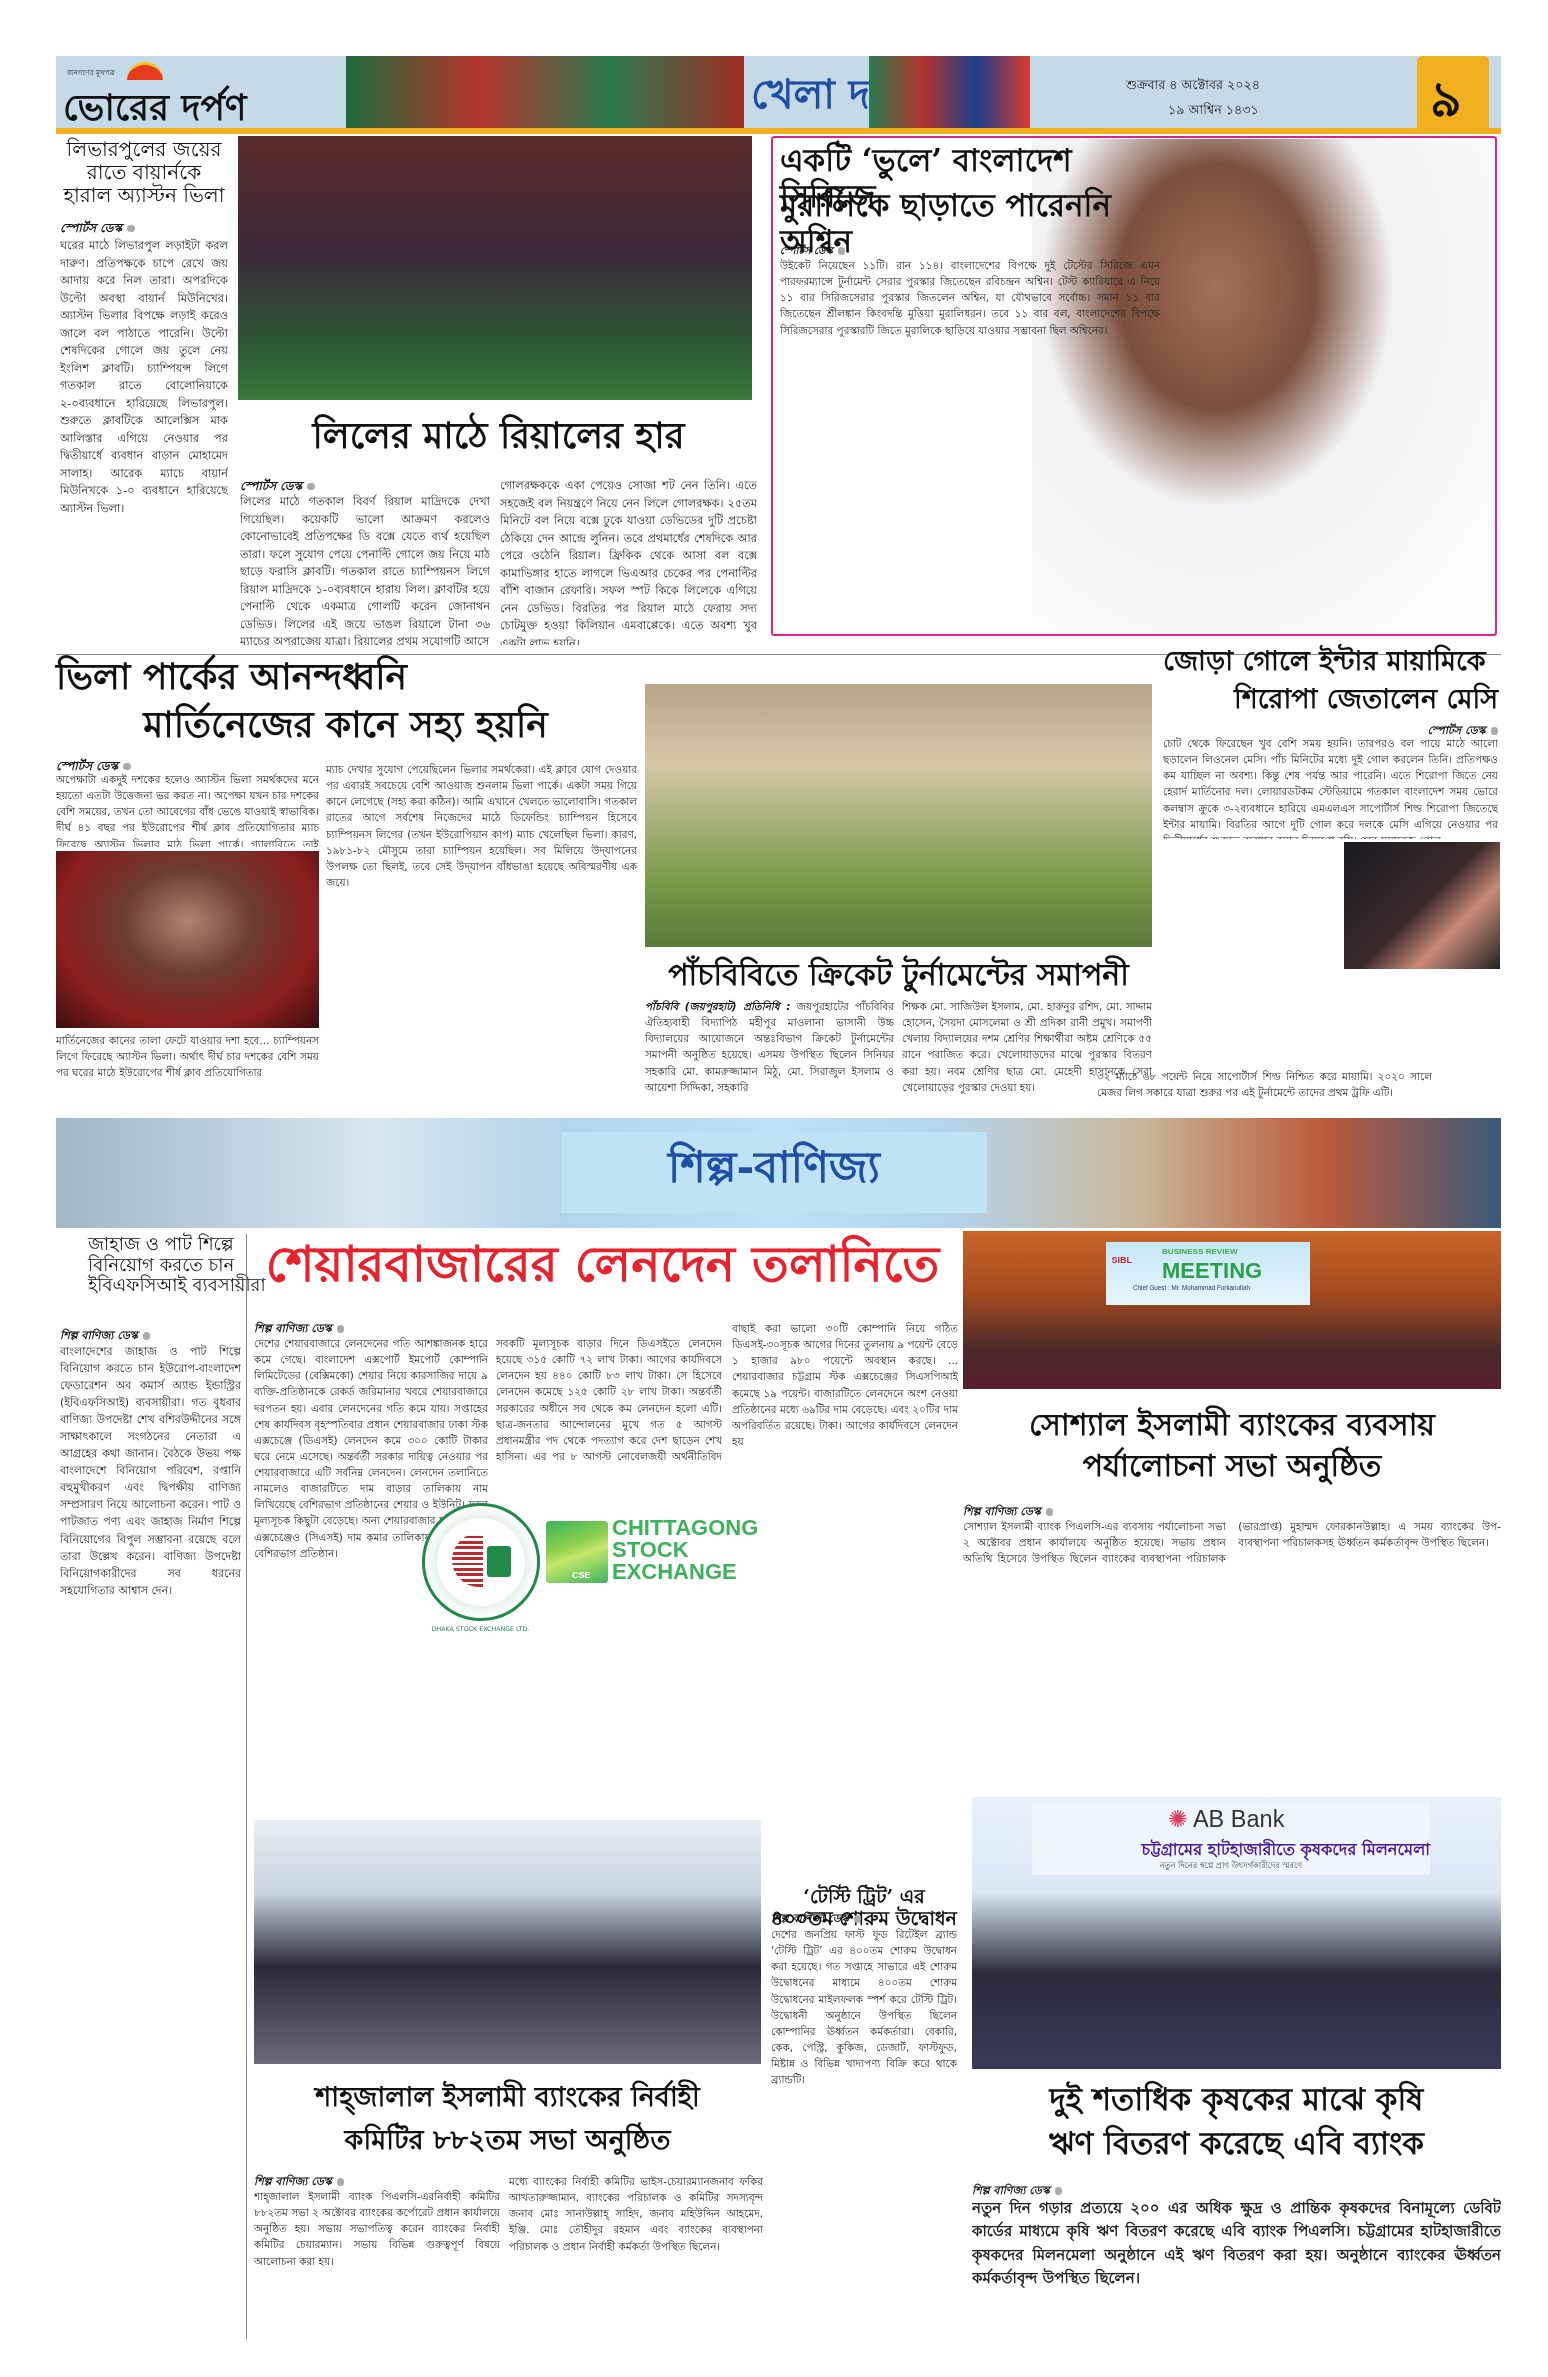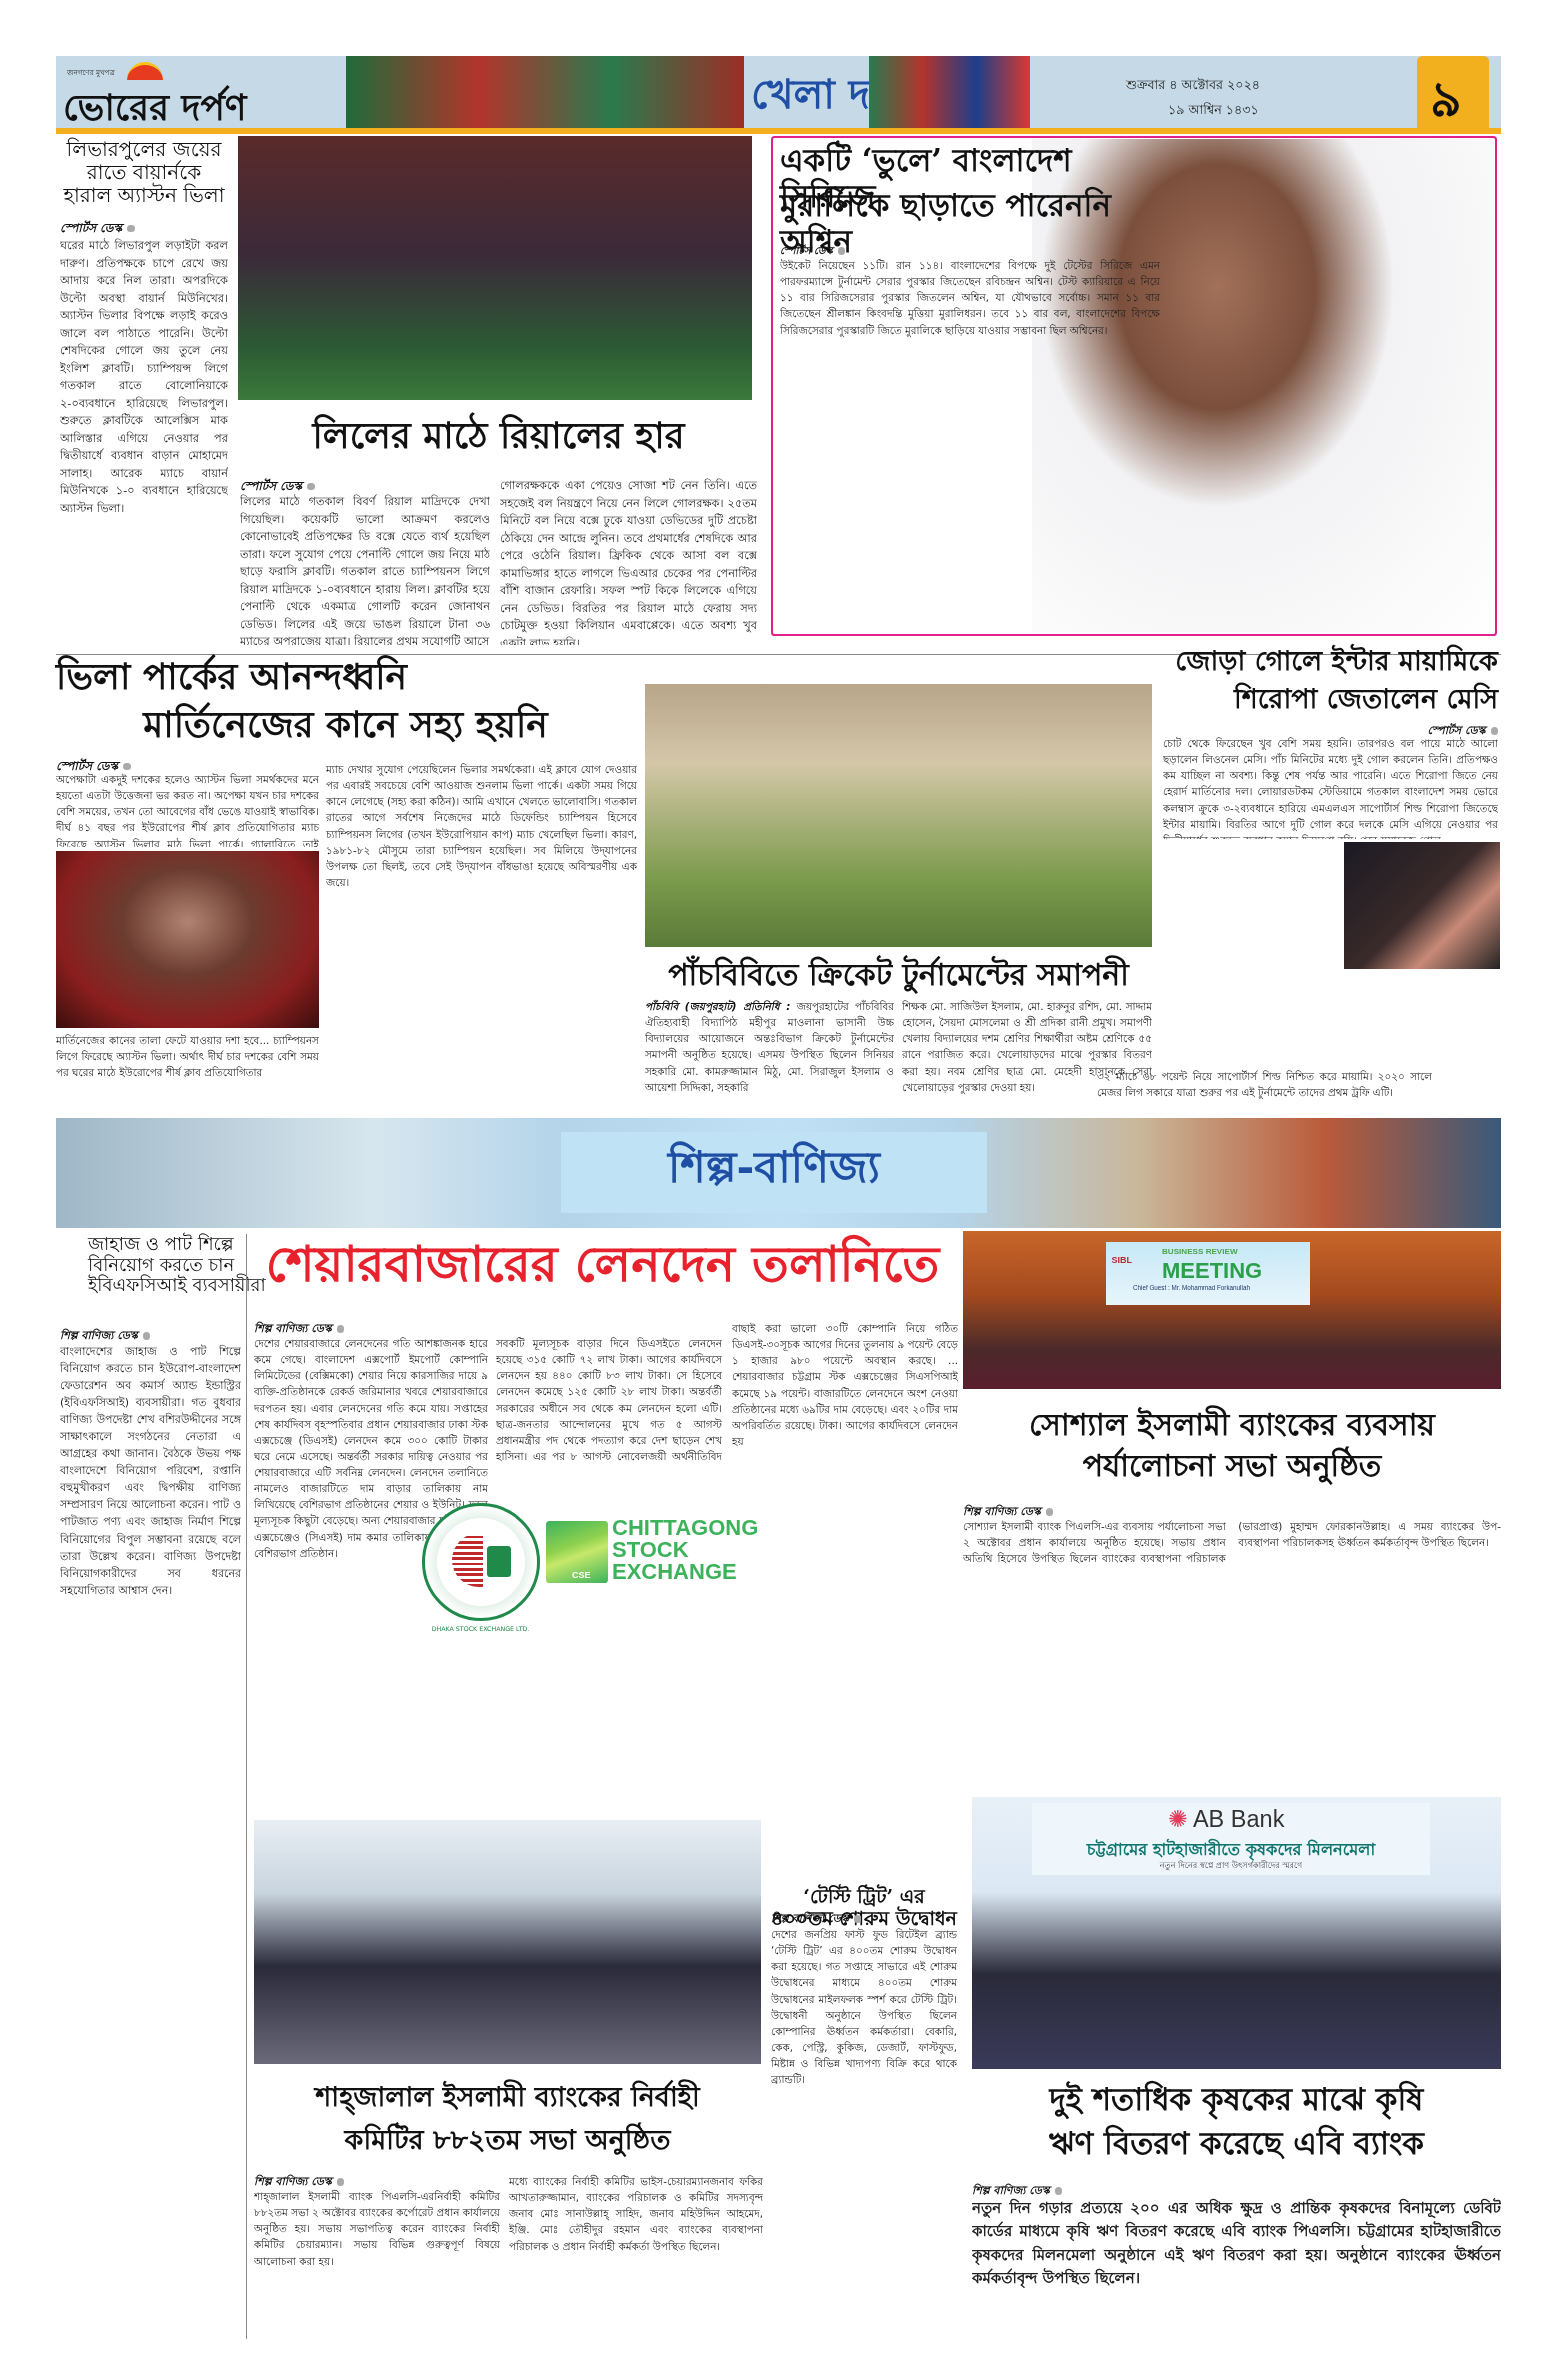--- a/index.html
+++ b/index.html
@@ -66,21 +66,21 @@
 <div class="abs body-text" style="left:56px;top:771px;width:263px;height:76px;font-size:10.4px;">অপেক্ষাটা একদুই দশকের হলেও অ্যাস্টন ভিলা সমর্থকদের মনে হয়তো এতটা উত্তেজনা ভর করত না। অপেক্ষা যখন চার দশকের বেশি সময়ের, তখন তো আবেগের বাঁধ ভেঙে যাওয়াই স্বাভাবিক। দীর্ঘ ৪১ বছর পর ইউরোপের শীর্ষ ক্লাব প্রতিযোগিতার ম্যাচ ফিরেছে অ্যাস্টন ভিলার মাঠ ভিলা পার্কে। গ্যালারিতে তাই গগনবিদারী আওয়াজ ওঠাও স্বাভাবিক। কিন্তু তাতে যে এমিলিয়ানো</div>
 <div class="abs photo" style="left:56px;top:851px;width:263px;height:177px;background:radial-gradient(ellipse at 50% 40%,#b08472 0%,#6b3c30 35%,#8a1e1e 70%,#3a0d0d 100%);"></div>
 <div class="abs body-text" style="left:56px;top:1032px;width:263px;height:81px;font-size:10.4px;">মার্তিনেজের কানের তালা ফেটে যাওয়ার দশা হবে... চ্যাম্পিয়নস লিগে ফিরেছে অ্যাস্টন ভিলা। অর্থাৎ দীর্ঘ চার দশকের বেশি সময় পর ঘরের মাঠে ইউরোপের শীর্ষ ক্লাব প্রতিযোগিতার</div>
 <div class="abs body-text" style="left:326px;top:761px;width:311px;height:353px;font-size:10.4px;">ম্যাচ দেখার সুযোগ পেয়েছিলেন ভিলার সমর্থকেরা। এই ক্লাবে যোগ দেওয়ার পর এবারই সবচেয়ে বেশি আওয়াজ শুনলাম ভিলা পার্কে। একটা সময় গিয়ে কানে লেগেছে (সহ্য করা কঠিন)। আমি এখানে খেলতে ভালোবাসি। গতকাল রাতের আগে সর্বশেষ নিজেদের মাঠে ডিফেন্ডিং চ্যাম্পিয়ন হিসেবে চ্যাম্পিয়নস লিগের (তখন ইউরোপিয়ান কাপ) ম্যাচ খেলেছিল ভিলা। কারণ, ১৯৮১-৮২ মৌসুমে তারা চ্যাম্পিয়ন হয়েছিল। সব মিলিয়ে উদ্‌যাপনের উপলক্ষ তো ছিলই, তবে সেই উদ্‌যাপন বাঁধভাঙা হয়েছে অবিস্মরণীয় এক জয়ে।</div>
 
 <div class="abs photo" style="left:645px;top:684px;width:507px;height:263px;background:linear-gradient(180deg,#b8a58a 0%,#d4c7a8 30%,#7a9a4a 75%,#5a7a3a 100%);"></div>
 <div class="abs head-font" style="left:645px;top:958px;width:507px;font-size:30px;text-align:center;">পাঁচবিবিতে ক্রিকেট টুর্নামেন্টের সমাপনী</div>
 <div class="abs body-text" style="left:645px;top:998px;width:249px;height:116px;font-size:10.4px;"><span class="byline" style="font-size:10.4px;">পাঁচবিবি (জয়পুরহাট) প্রতিনিধি :</span> <span>জয়পুরহাটের পাঁচবিবির ঐতিহ্যবাহী বিদ্যাপিঠ মহীপুর মাওলানা ভাসানী উচ্চ বিদ্যালয়ের আয়োজনে অন্তঃবিভাগ ক্রিকেট টুর্নামেন্টের সমাপনী অনুষ্ঠিত হয়েছে। এসময় উপস্থিত ছিলেন সিনিয়র সহকারি মো. কামরুজ্জামান মিঠু, মো. সিরাজুল ইসলাম ও আয়েশা সিদ্দিকা, সহকারি</span></div>
 <div class="abs body-text" style="left:902px;top:998px;width:250px;height:116px;font-size:10.4px;">শিক্ষক মো. সাজিউল ইসলাম, মো. হারুনুর রশিদ, মো. সাদ্দাম হোসেন, সৈয়দা মোসলেমা ও শ্রী প্রদিকা রানী প্রমুখ। সমাপণী খেলায় বিদ্যালয়ের দশম শ্রেণির শিক্ষার্থীরা অষ্টম শ্রেণিকে ৫৫ রানে পরাজিত করে। খেলোয়াড়দের মাঝে পুরস্কার বিতরণ করা হয়। নবম শ্রেণির ছাত্র মো. মেহেদী হাসানকে সেরা খেলোয়াড়ের পুরস্কার দেওয়া হয়।</div>
 
-<div class="abs head-font" style="left:1163px;top:645px;width:335px;font-size:27px;text-align:right;">জোড়া গোলে ইন্টার মায়ামিকে</div>
+<div class="abs head-font" style="left:1163px;top:645px;width:335px;font-size:27px;">জোড়া গোলে ইন্টার মায়ামিকে</div>
 <div class="abs head-font" style="left:1163px;top:683px;width:335px;font-size:27px;text-align:right;">শিরোপা জেতালেন মেসি</div>
 <div class="abs byline" style="left:1358px;top:722px;width:140px;text-align:right;font-size:11px;"><span>স্পোর্টস ডেস্ক</span><span class="dot"></span></div>
 <div class="abs body-text" style="left:1163px;top:735px;width:335px;height:104px;font-size:10.4px;">চোট থেকে ফিরেছেন খুব বেশি সময় হয়নি। তারপরও বল পায়ে মাঠে আলো ছড়ালেন লিওনেল মেসি। পাঁচ মিনিটের মধ্যে দুই গোল করলেন তিনি। প্রতিপক্ষও কম যাচ্ছিল না অবশ্য। কিন্তু শেষ পর্যন্ত আর পারেনি। এতে শিরোপা জিতে নেয় হেরার্দ মার্তিনোর দল। লোয়ারডটকম স্টেডিয়ামে গতকাল বাংলাদেশ সময় ভোরে কলম্বাস ক্রুকে ৩-২ব্যবধানে হারিয়ে এমএলএস সাপোর্টার্স শিল্ড শিরোপা জিতেছে ইন্টার মায়ামি। বিরতির আগে দুটি গোল করে দলকে মেসি এগিয়ে নেওয়ার পর দ্বিতীয়ার্ধের শুরুতে ব্যবধান কমান দিয়েগো রসি। পরে সুয়ারেজ গোল</div>
 <div class="abs photo" style="left:1344px;top:842px;width:156px;height:127px;background:linear-gradient(135deg,#1a1a22 0%,#3a2a2a 50%,#c88a78 70%,#222 100%);"></div>
 <div class="abs body-text" style="left:1163px;top:842px;width:177px;height:127px;font-size:10.4px;"></div>
 <div class="abs body-text" style="left:1097px;top:1068px;width:335px;height:43px;font-size:10.4px;">৩২ ম্যাচে ৬৮ পয়েন্ট নিয়ে সাপোর্টার্স শিল্ড নিশ্চিত করে মায়ামি। ২০২০ সালে মেজর লিগ সকারে যাত্রা শুরুর পর এই টুর্নামেন্টে তাদের প্রথম ট্রফি এটি।</div>
 
 <div class="abs" style="left:56px;top:1118px;width:1445px;height:110px;background:linear-gradient(90deg,#9fb7c7 0%,#d7e6ee 22%,#b4d4ea 35%,#bfe0f5 50%,#b4d4ea 62%,#c9b79a 75%,#b95a3a 88%,#3a5a7a 100%);"></div>
 <div class="abs" style="left:561px;top:1132px;width:426px;height:81px;background:#bfe2f5;"></div>
 <div class="abs head-font" style="left:561px;top:1143px;width:426px;font-size:43px;color:#1f4fa5;text-align:center;">শিল্প-বাণিজ্য</div>
@@ -130,20 +130,20 @@
 
 <div class="abs head-font" style="left:254px;top:2081px;width:507px;font-size:27px;text-align:center;">শাহ্‌জালাল ইসলামী ব্যাংকের নির্বাহী</div>
 <div class="abs head-font" style="left:254px;top:2124px;width:507px;font-size:27px;text-align:center;">কমিটির ৮৮২তম সভা অনুষ্ঠিত</div>
 <div class="abs byline" style="left:254px;top:2173px;font-size:11px;"><span>শিল্প বাণিজ্য ডেস্ক</span><span class="dot"></span></div>
 <div class="abs body-text" style="left:254px;top:2188px;width:246px;height:149px;font-size:10.4px;">শাহ্‌জালাল ইসলামী ব্যাংক পিএলসি-এরনির্বাহী কমিটির ৮৮২তম সভা ২ অক্টোবর ব্যাংকের কর্পোরেট প্রধান কার্যালয়ে অনুষ্ঠিত হয়। সভায় সভাপতিত্ব করেন ব্যাংকের নির্বাহী কমিটির চেয়ারম্যান। সভায় বিভিন্ন গুরুত্বপূর্ণ বিষয়ে আলোচনা করা হয়।</div>
 <div class="abs body-text" style="left:509px;top:2173px;width:254px;height:165px;font-size:10.4px;">মধ্যে ব্যাংকের নির্বাহী কমিটির ভাইস-চেয়ারম্যানজনাব ফকির আখতারুজ্জামান, ব্যাংকের পরিচালক ও কমিটির সদস্যবৃন্দ জনাব মোঃ সানাউল্লাহ্ সাহিদ, জনাব মহিউদ্দিন আহমেদ, ইঞ্জি. মোঃ তৌহীদুর রহমান এবং ব্যাংকের ব্যবস্থাপনা পরিচালক ও প্রধান নির্বাহী কর্মকর্তা উপস্থিত ছিলেন।</div>
 
 <div class="abs photo" style="left:972px;top:1797px;width:529px;height:272px;background:linear-gradient(180deg,#e8f0f8 0%,#dbe8f4 35%,#2a2a3a 65%,#3a3a5a 100%);"></div>
 <div class="abs" style="left:1032px;top:1803px;width:398px;height:72px;background:#eef5fb;">
   <div style="position:absolute;left:136px;top:1.8px;font-family:'Liberation Sans',sans-serif;font-size:23.5px;color:#333;"><span style="color:#e23a5a;">✺</span> <span>AB Bank</span></div>
-  <div style="position:absolute;left:0;top:34px;width:398px;text-align:center;font-size:16.3px;color:#0f766e;font-weight:bold;">চট্টগ্রামের হাটহাজারীতে কৃষকদের মিলনমেলা</div>
+  <div style="position:absolute;left:0;top:34px;width:398px;text-align:right;font-size:16.3px;color:#4c1d95;font-weight:bold;">চট্টগ্রামের হাটহাজারীতে কৃষকদের মিলনমেলা</div>
   <div style="position:absolute;left:0;top:56px;width:398px;text-align:center;font-size:8.1px;color:#444;">নতুন দিনের স্বপ্নে প্রাণ উৎসর্গকারীদের স্মরণে</div>
 </div>
 <div class="abs head-font" style="left:972px;top:2082px;width:529px;font-size:31px;text-align:center;">দুই শতাধিক কৃষকের মাঝে কৃষি</div>
 <div class="abs head-font" style="left:972px;top:2126px;width:529px;font-size:31px;text-align:center;">ঋণ বিতরণ করেছে এবি ব্যাংক</div>
 <div class="abs byline" style="left:972px;top:2182px;font-size:11px;"><span>শিল্প বাণিজ্য ডেস্ক</span><span class="dot"></span></div>
 <div class="abs body-text" style="left:972px;top:2197px;width:529px;height:140px;font-size:15px;font-weight:bold;">নতুন দিন গড়ার প্রত্যয়ে ২০০ এর অধিক ক্ষুদ্র ও প্রান্তিক কৃষকদের বিনামূল্যে ডেবিট কার্ডের মাধ্যমে কৃষি ঋণ বিতরণ করেছে এবি ব্যাংক পিএলসি। চট্টগ্রামের হাটহাজারীতে কৃষকদের মিলনমেলা অনুষ্ঠানে এই ঋণ বিতরণ করা হয়। অনুষ্ঠানে ব্যাংকের ঊর্ধ্বতন কর্মকর্তাবৃন্দ উপস্থিত ছিলেন।</div>
 
 
 </body></html>

